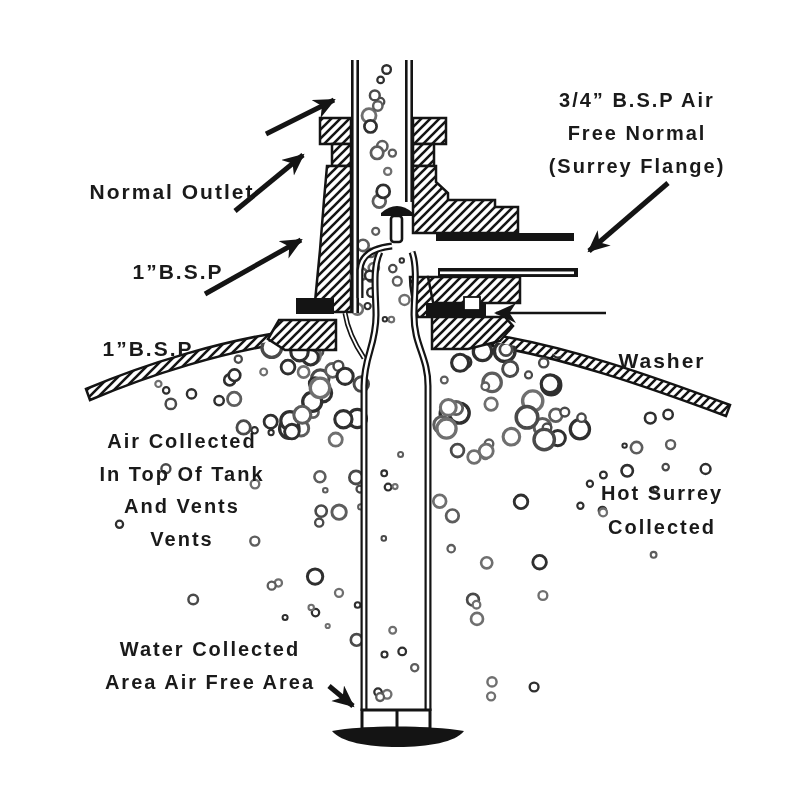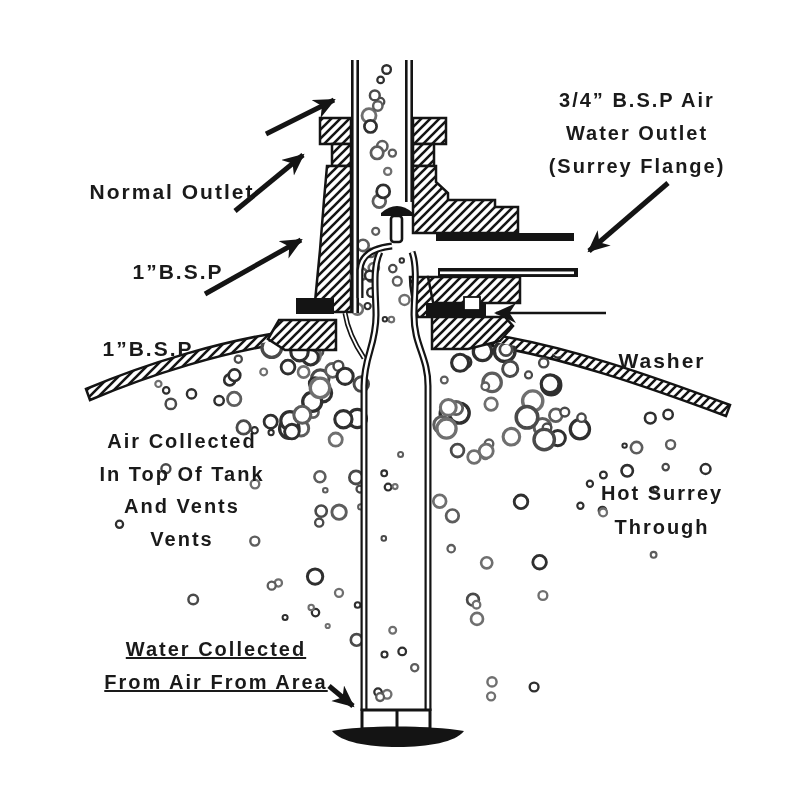--- a/index.html
+++ b/index.html
@@ -16,21 +16,21 @@
     position:absolute;color:#1a1a1a;font-weight:bold;font-size:20px;letter-spacing:2px;
     text-align:center;transform:translateX(-50%);white-space:nowrap;z-index:5;
   }
   #lbl-normal-outlet{left:172px;top:144px;}
   #lbl-bsp-upper{left:178px;top:224px;}
   #lbl-bsp-lower{left:148px;top:301px;}
   #lbl-air-free{left:637px;top:84px;line-height:33px;}
   #lbl-washer{left:662px;top:313px;text-align:center;}
   #lbl-air-collects{left:182px;top:425px;line-height:32.5px;}
   #lbl-hot-water{left:662px;top:476px;line-height:34px;}
-  #lbl-water-collected{left:216px;top:633px;line-height:33px;text-decoration:underline;}
+  #lbl-water-collected{left:210px;top:633px;line-height:33px;}
 </style>
 </head>
 <body>
 
 <div class="stage">
 
   <svg width="800" height="800" viewBox="0 0 800 800">
     <defs>
       <pattern id="hatch" patternUnits="userSpaceOnUse" width="9" height="9">
         <rect width="9" height="9" fill="#ffffff"></rect>
@@ -292,36 +292,36 @@
       <line x1="329" y1="686" x2="353" y2="706" stroke-width="5" marker-end="url(#ah)"></line>
     </g>
   </svg>
 
   <div class="label" id="lbl-normal-outlet">Normal Outlet</div>
   <div class="label" id="lbl-bsp-upper">1”B.S.P</div>
   <div class="label" id="lbl-bsp-lower">1”B.S.P</div>
 
   <div class="label-block" id="lbl-air-free">
     <div>3/4” B.S.P Air</div>
-    <div>Water Outlet</div>
+    <div>Free Normal</div>
     <div>(Surrey Flange)</div>
   </div>
 
   <div class="label" id="lbl-washer">Washer</div>
 
   <div class="label-block" id="lbl-air-collects">
     <div>Air Collected</div>
     <div>In Top Of Tank</div>
     <div>And Vents</div>
     <div>Vents</div>
   </div>
 
   <div class="label-block" id="lbl-hot-water">
     <div>Hot Surrey</div>
-    <div>Through</div>
+    <div>Collected</div>
   </div>
 
   <div class="label-block" id="lbl-water-collected">
     <div>Water Collected</div>
-    <div>From Air From Area</div>
+    <div>Area Air Free Area</div>
   </div>
 
 </div>
 
 </body></html>

